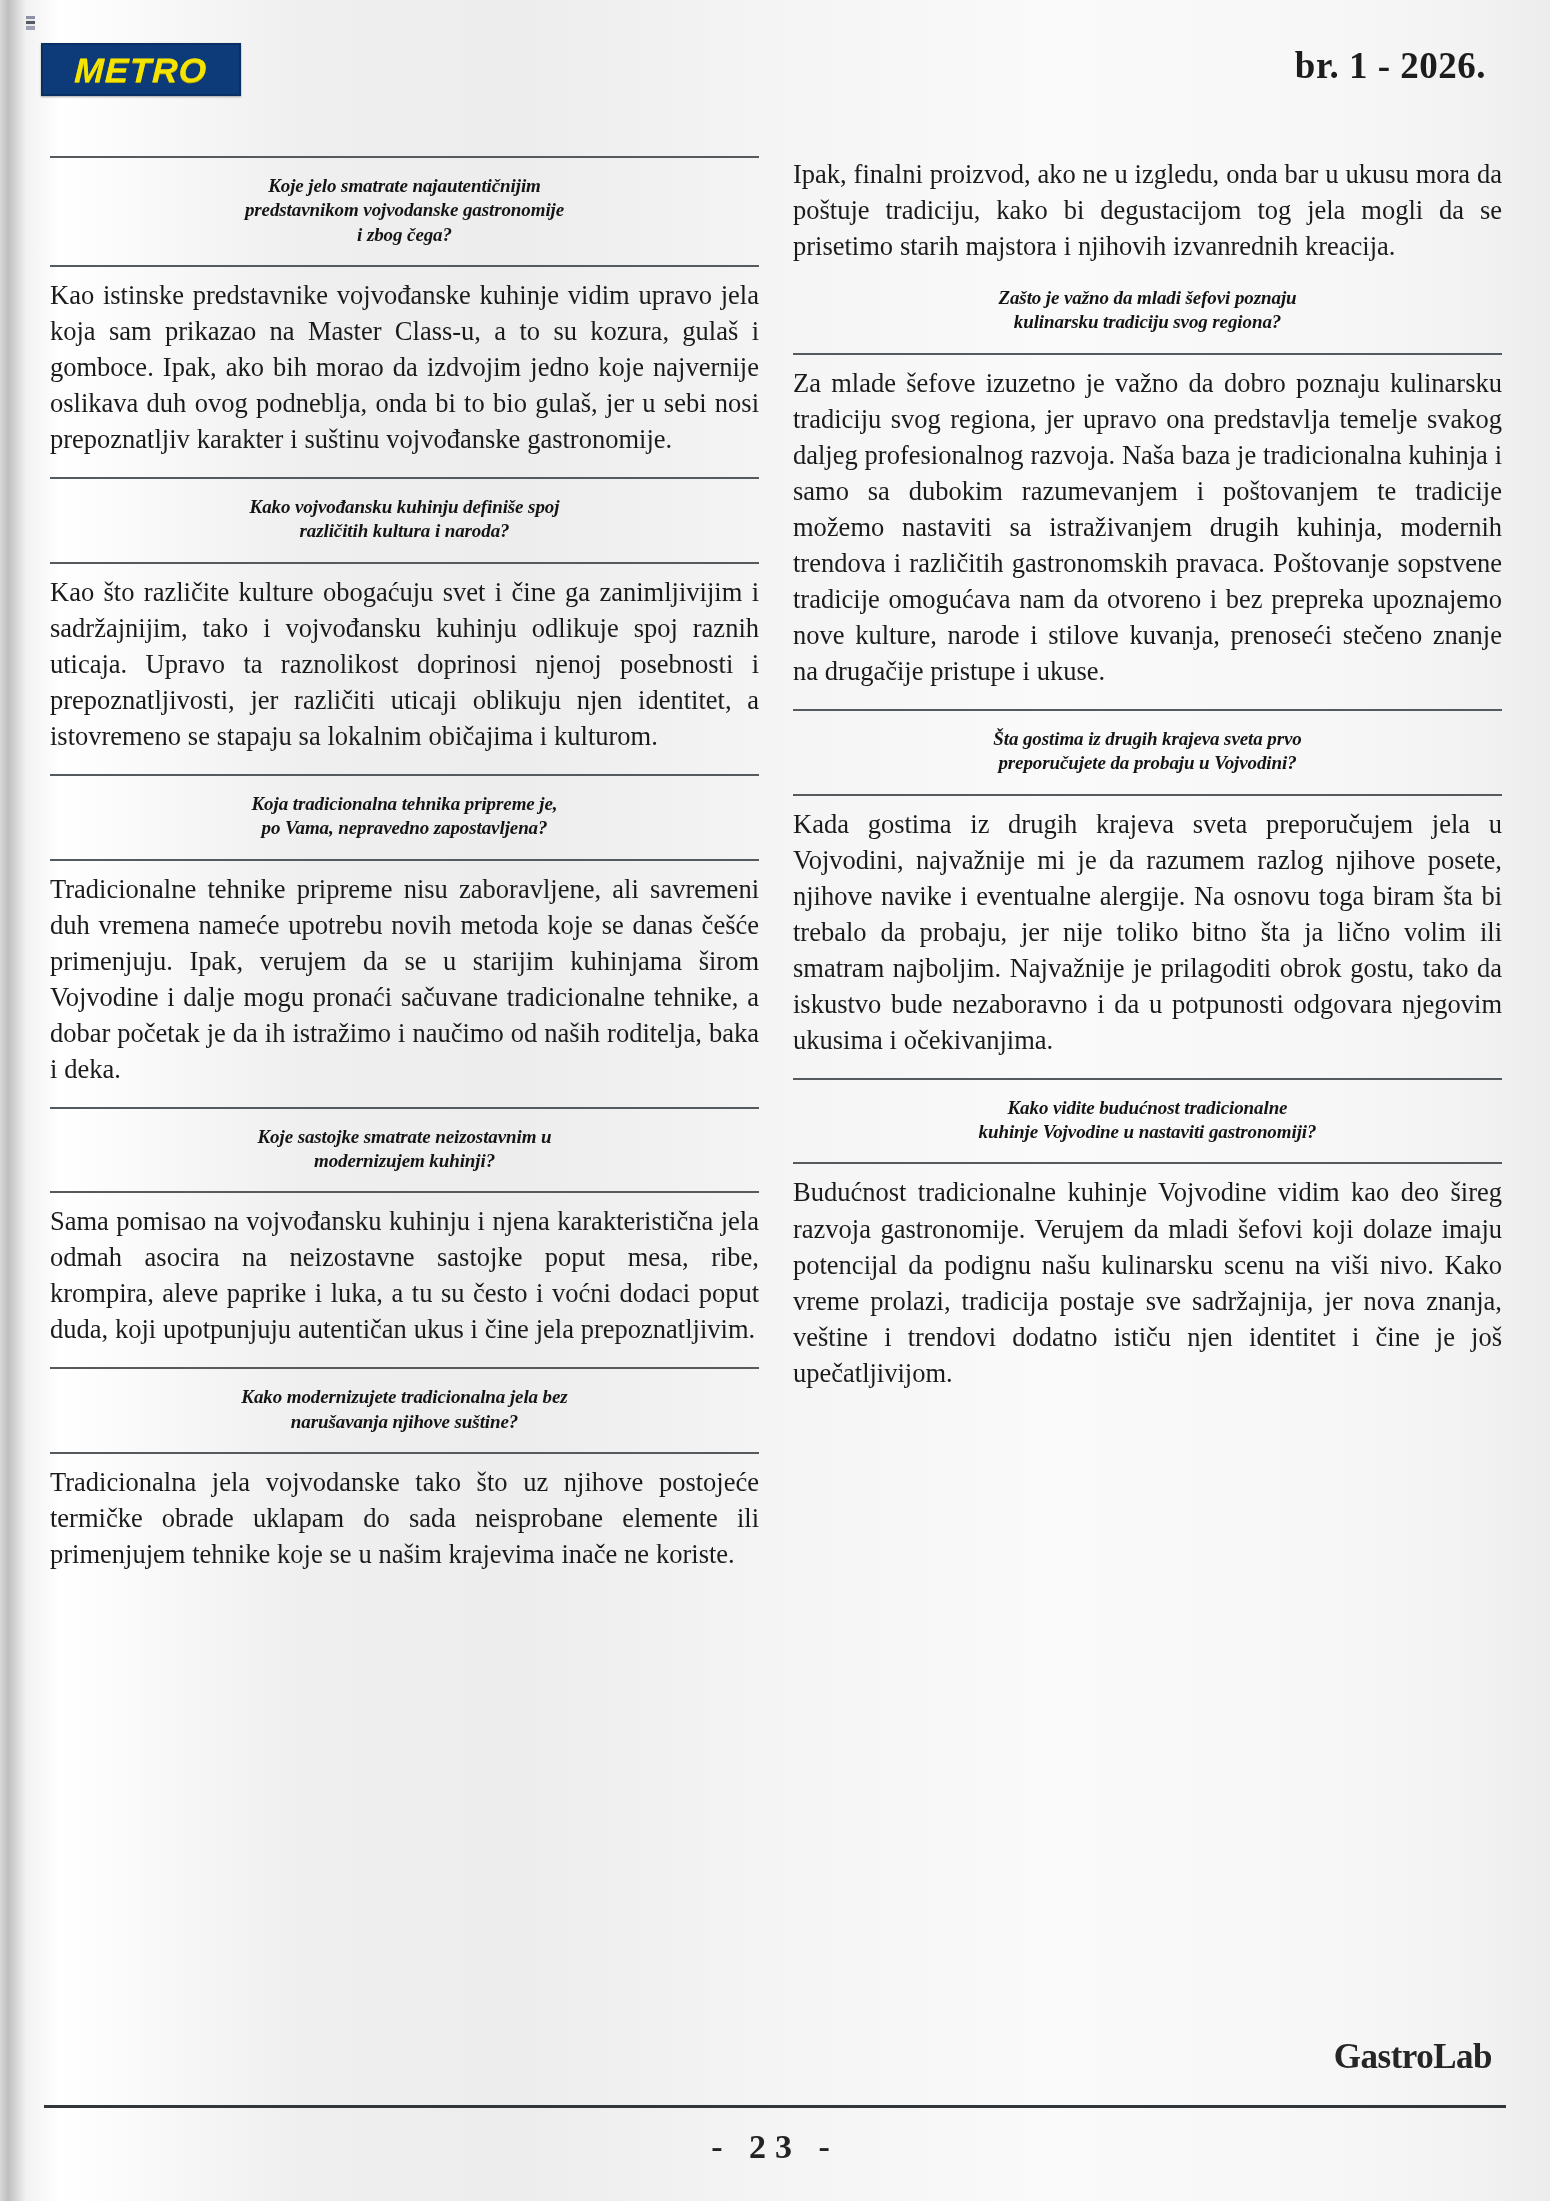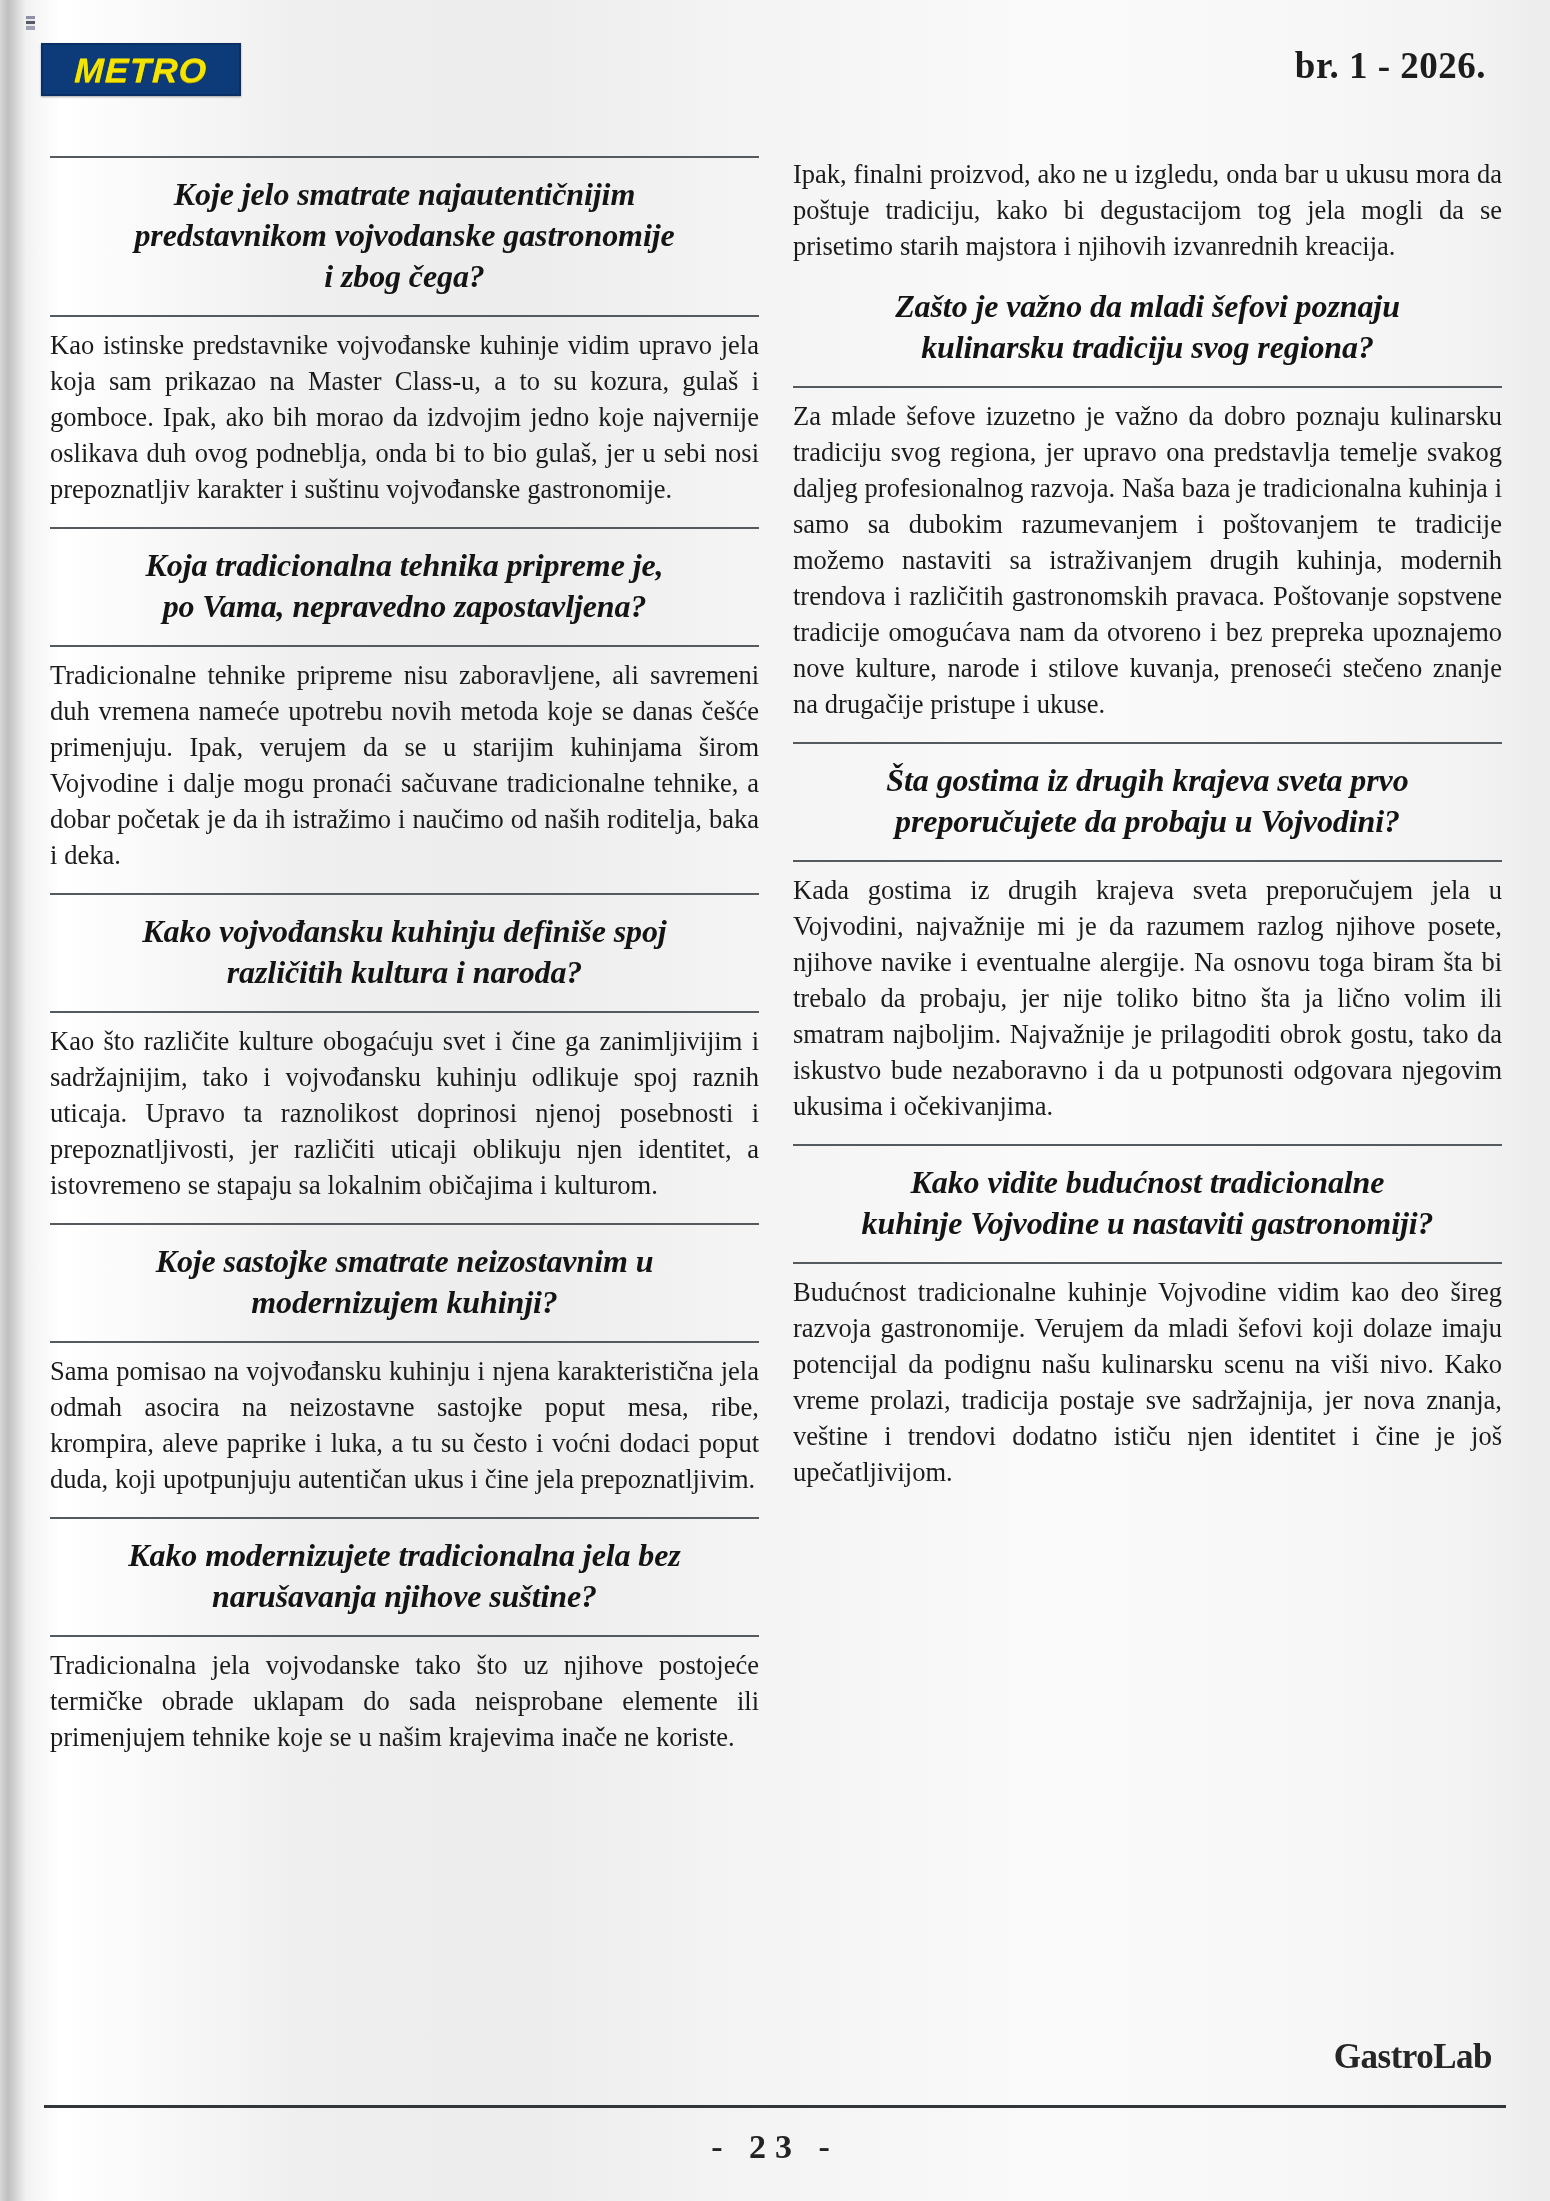--- a/index.html
+++ b/index.html
@@ -97,21 +97,21 @@
     display: flex;
     gap: 34px;
   }
   .col {
     width: 709px;
   }
 
   .qa-heading {
     font-weight: 700;
     font-style: italic;
-    font-size: 32px;
+    font-size: 19px;
     line-height: 1.28;
     text-align: center;
     color: #141414;
     border-top: 2px solid #555a5f;
     border-bottom: 2px solid #555a5f;
     padding: 16px 4px 18px 4px;
     margin: 0;
     letter-spacing: -0.1px;
   }
   .qa-heading.no-top {
@@ -187,32 +187,32 @@
         <div class="qa-heading">
           <span class="ln">Koje jelo smatrate najautentičnijim</span>
           <span class="ln">predstavnikom vojvodanske gastronomije</span>
           <span class="ln">i zbog čega?</span>
         </div>
         <p class="qa-body">Kao istinske predstavnike vojvođanske kuhinje vidim upravo jela koja sam prikazao na Master Class-u, a to su kozura, gulaš i gomboce. Ipak, ako bih morao da izdvojim jedno koje najvernije oslikava duh ovog podneblja, onda bi to bio gulaš, jer u sebi nosi prepoznatljiv karakter i suštinu vojvođanske gastronomije.</p>
       </div>
 
       <div class="block">
         <div class="qa-heading">
+          <span class="ln">Kako vojvođansku kuhinju definiše spoj</span>
+          <span class="ln">različitih kultura i naroda?</span>
+        </div>
+        <p class="qa-body">Kao što različite kulture obogaćuju svet i čine ga zanimljivijim i sadržajnijim, tako i vojvođansku kuhinju odlikuje spoj raznih uticaja. Upravo ta raznolikost doprinosi njenoj posebnosti i prepoznatljivosti, jer različiti uticaji oblikuju njen identitet, a istovremeno se stapaju sa lokalnim običajima i kulturom.</p>
+      </div>
+
+      <div class="block">
+        <div class="qa-heading">
           <span class="ln">Koja tradicionalna tehnika pripreme je,</span>
           <span class="ln">po Vama, nepravedno zapostavljena?</span>
         </div>
         <p class="qa-body">Tradicionalne tehnike pripreme nisu zaboravljene, ali savremeni duh vremena nameće upotrebu novih metoda koje se danas češće primenjuju. Ipak, verujem da se u starijim kuhinjama širom Vojvodine i dalje mogu pronaći sačuvane tradicionalne tehnike, a dobar početak je da ih istražimo i naučimo od naših roditelja, baka i deka.</p>
-      </div>
-
-      <div class="block">
-        <div class="qa-heading">
-          <span class="ln">Kako vojvođansku kuhinju definiše spoj</span>
-          <span class="ln">različitih kultura i naroda?</span>
-        </div>
-        <p class="qa-body">Kao što različite kulture obogaćuju svet i čine ga zanimljivijim i sadržajnijim, tako i vojvođansku kuhinju odlikuje spoj raznih uticaja. Upravo ta raznolikost doprinosi njenoj posebnosti i prepoznatljivosti, jer različiti uticaji oblikuju njen identitet, a istovremeno se stapaju sa lokalnim običajima i kulturom.</p>
       </div>
 
       <div class="block">
         <div class="qa-heading">
           <span class="ln">Koje sastojke smatrate neizostavnim u</span>
           <span class="ln">modernizujem kuhinji?</span>
         </div>
         <p class="qa-body">Sama pomisao na vojvođansku kuhinju i njena karakteristična jela odmah asocira na neizostavne sastojke poput mesa, ribe, krompira, aleve paprike i luka, a tu su često i voćni dodaci poput duda, koji upotpunjuju autentičan ukus i čine jela prepoznatljivim.</p>
       </div>
 

